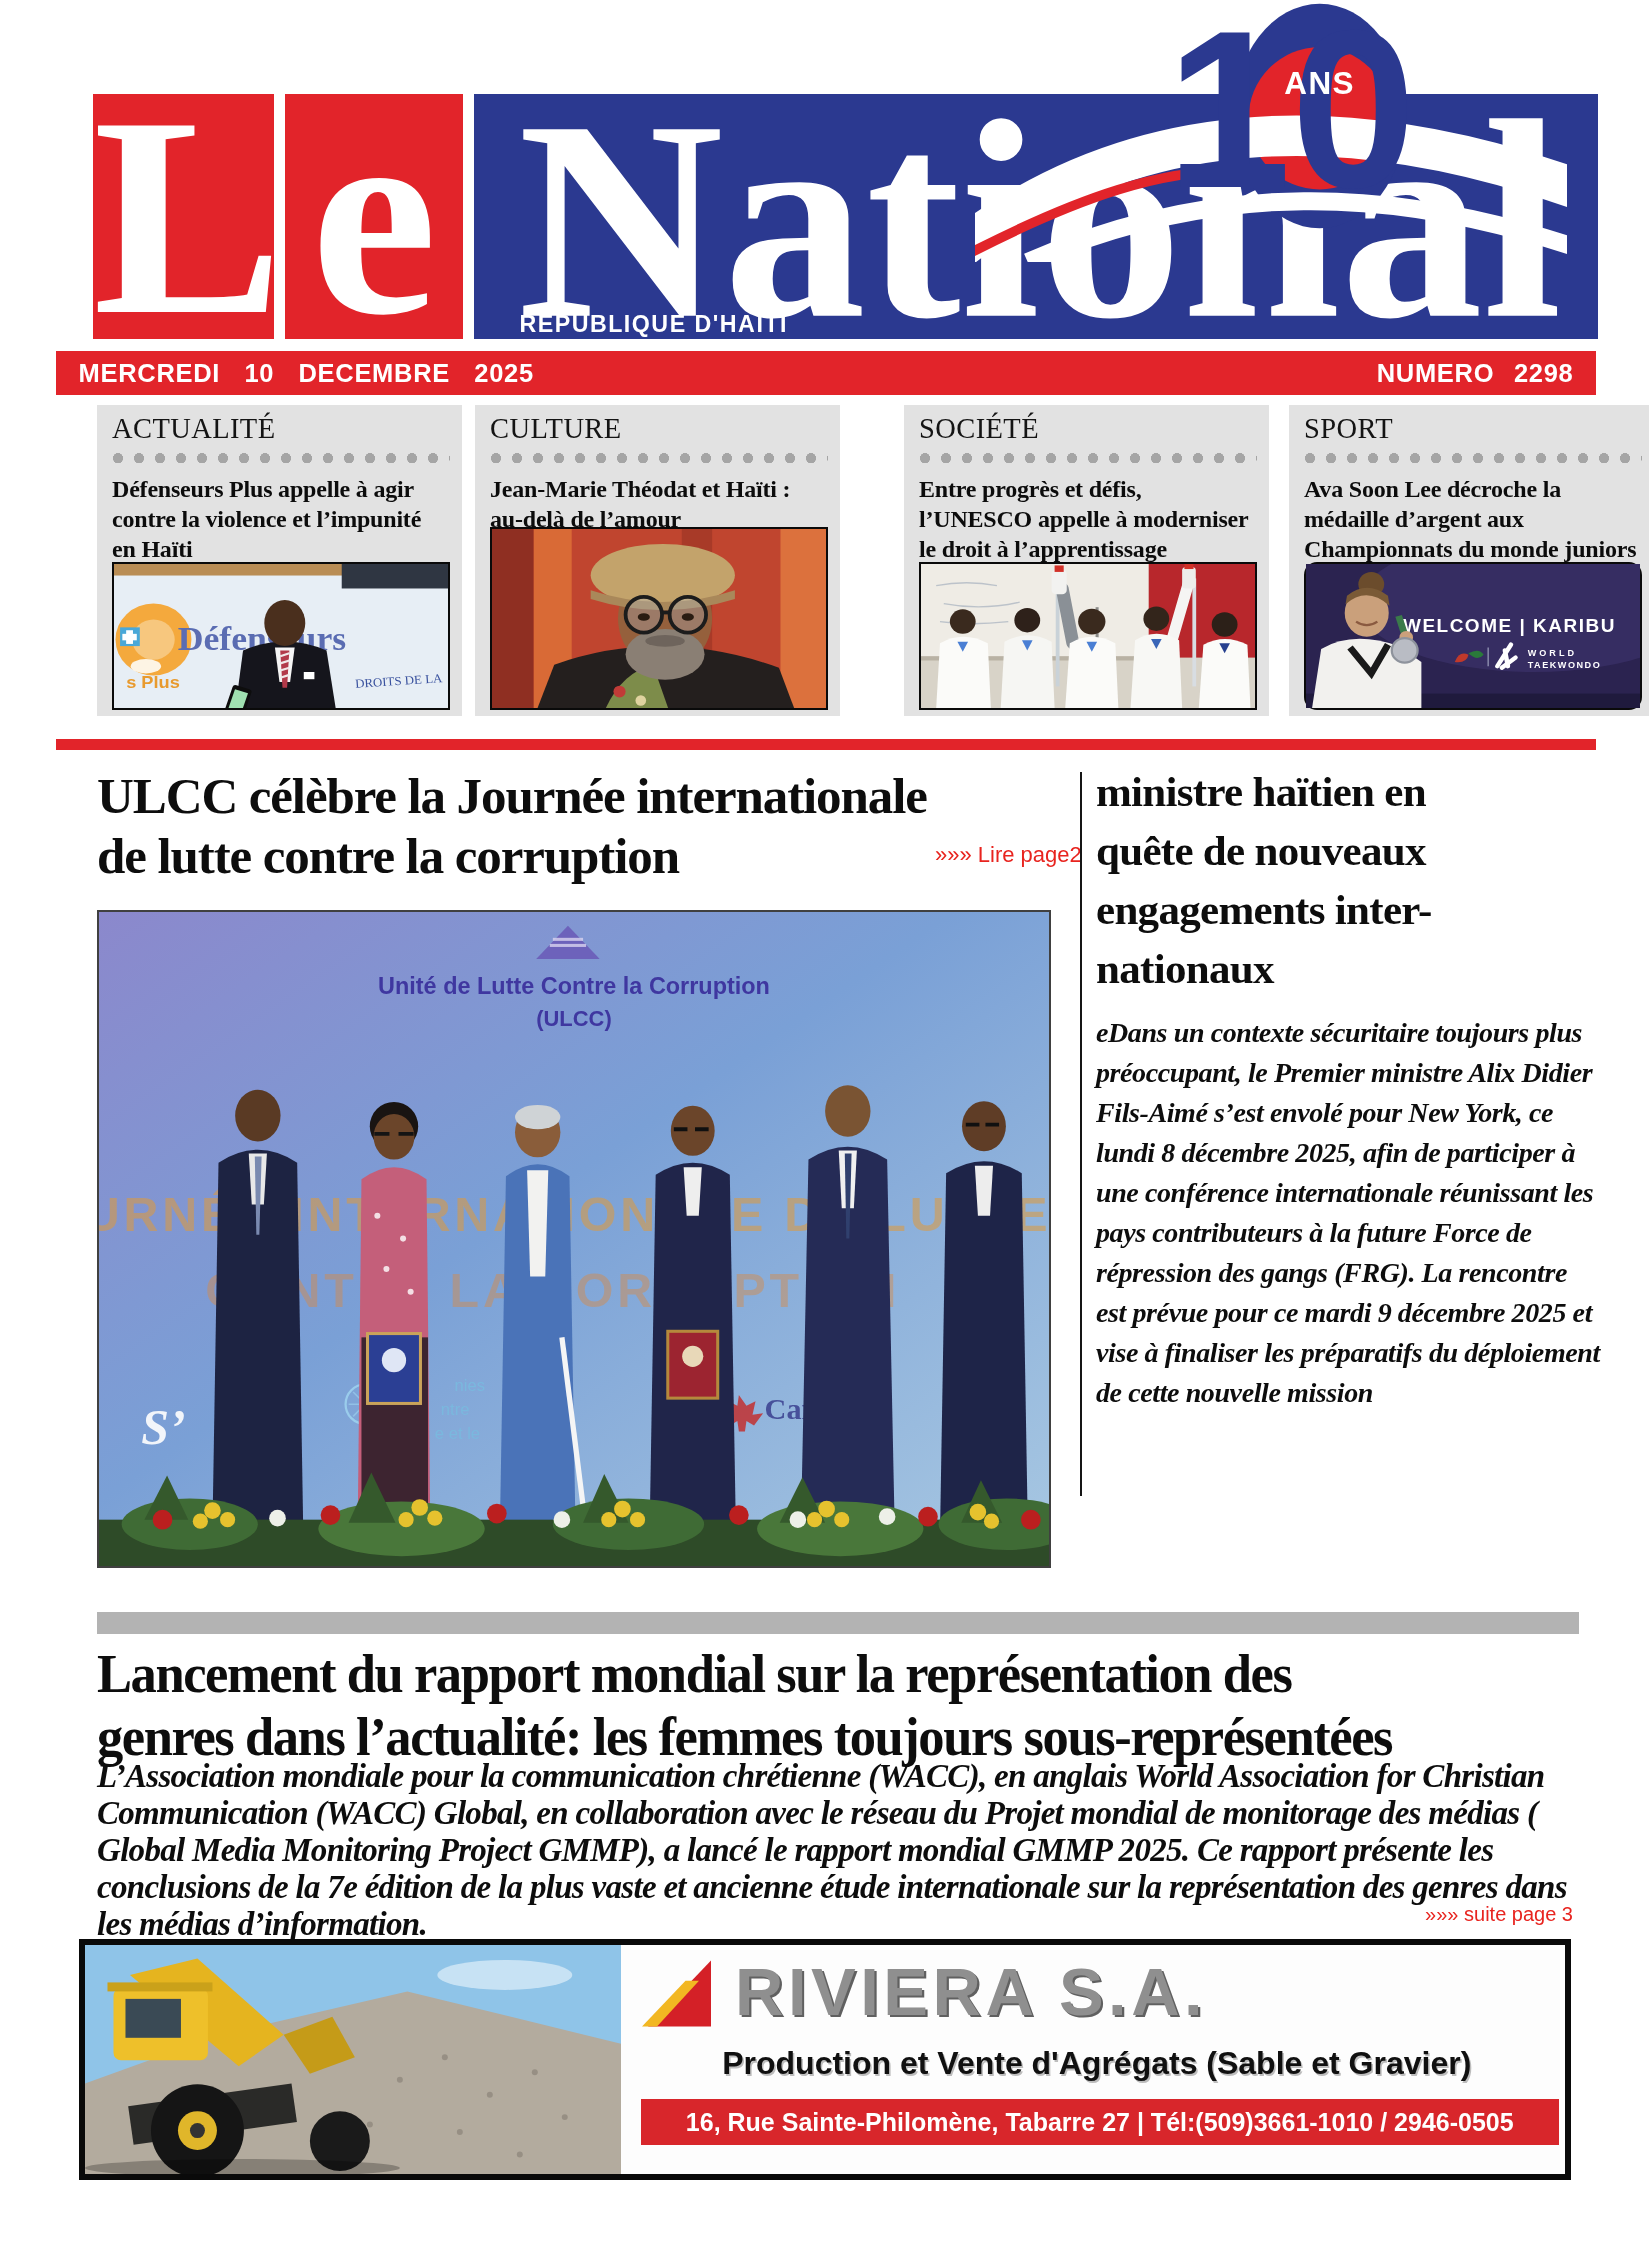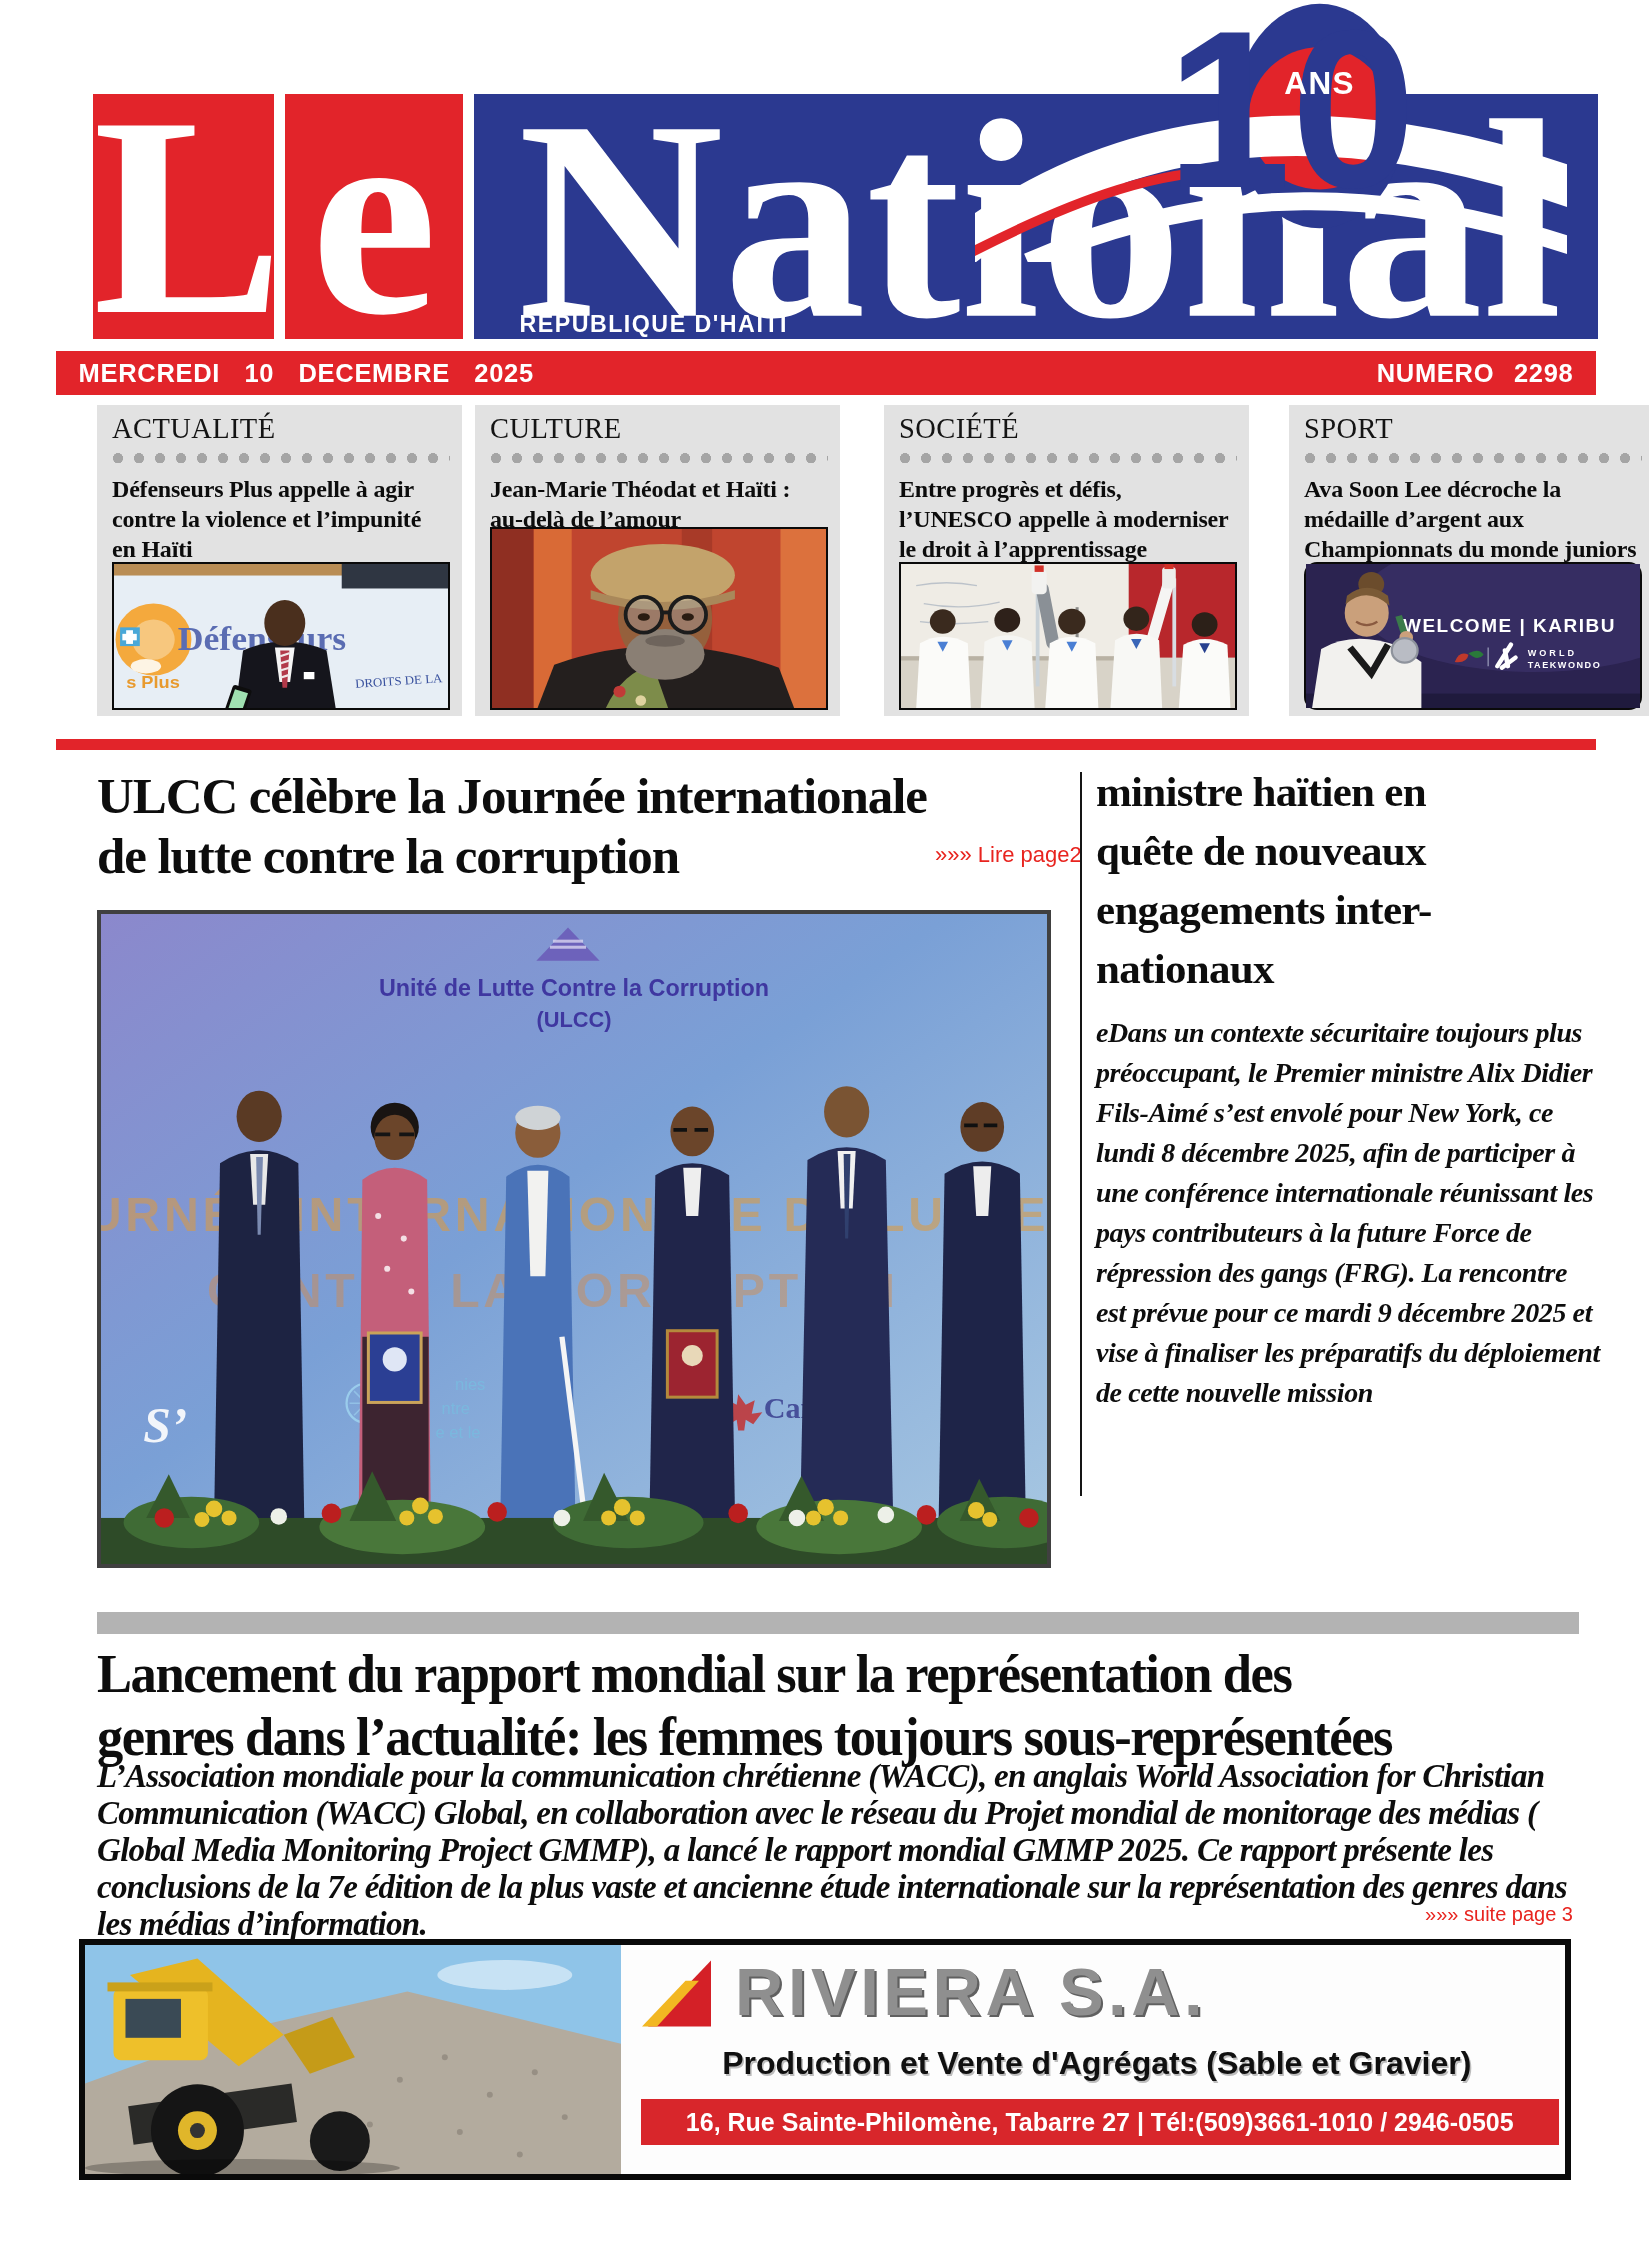--- a/index.html
+++ b/index.html
@@ -26,40 +26,40 @@
   .datebar {
     left:56px; top:351px; width:1540px; height:44px; background:#e2242a;
     font-family:"Liberation Sans",sans-serif; font-weight:bold; color:#fff;
     font-size:25.5px; line-height:44px; letter-spacing:0.7px;
   }
   .datebar .d-left  { position:absolute; left:22.5px;  word-spacing:16.5px; }
   .datebar .d-right { position:absolute; right:22.5px; word-spacing:12px; }
 
   
   .col { top:405px; width:365px; height:311px; background:#e2e2e2; padding:7.5px 12px 0 15px; }
-  .col1 { left:97px; } .col2 { left:475px; } .col3 { left:884px; } .col4 { left:1289px; }
+  .col1 { left:97px; } .col2 { left:475px; } .col3 { left:904px; } .col4 { left:1289px; }
   .sec-label { font-size:28.5px; letter-spacing:0.4px; color:#141414; font-family:"Liberation Serif",serif; }
   .dots {
     height:12.7px; margin:7.5px 0 9px 0;
     background-image: radial-gradient(circle at 6px 6px, #a5a5a5 4.9px, transparent 5.2px);
     background-size: 21px 12.7px; background-repeat: repeat-x;
   }
   .sec-headline { font-weight:bold; font-size:24px; line-height:30px; letter-spacing:-0.2px; color:#0c0c0c; }
   .sec-photo { position:absolute; left:15px; right:12px; bottom:6px; border:2.2px solid #0a0a0a; background:#ccc; }
   .ph1 { height:148px; } .ph2 { height:183px; } .ph3 { height:148px; } .ph4 { height:148px;border-radius:13px; }
   .sec-photo svg, .bigphoto svg, .ad-photo svg { display:block; width:100%; height:100%; }
 
   .redrule { left:56px; top:739px; width:1540px; height:11.2px; background:#e2242a; }
 
   
   .lead-hl { left:97px; top:766px; width:979px; }
   .lead-hl .line { font-weight:bold; font-size:51px; line-height:60px; letter-spacing:-1.1px; }
   .lire { position:absolute; left:838px; top:76px; width:240px;
           font-family:"Liberation Sans",sans-serif; font-size:22px; color:#e8241f; }
-  .bigphoto { left:97px; top:910px; width:954px; height:658px; border:4px solid #404040; background:#7aa0d6; }
+  .bigphoto { left:97px; top:910px; width:954px; height:658px; border:2px solid #404040; background:#7aa0d6; }
 
   .divider { left:1080px; top:772px; width:2.2px; height:724px; background:#151515; }
 
   
   .frg { left:1096px; top:762px; width:504px; }
   .frg .line { font-weight:bold; font-size:43px; line-height:59px; letter-spacing:-0.7px; }
   .frg-body { margin-top:15px; font-weight:bold; font-style:italic; font-size:28px; line-height:40px; letter-spacing:-0.4px; }
 
   
   .graybar { left:97px; top:1612px; width:1482px; height:22px; background:#b3b3b3; }

